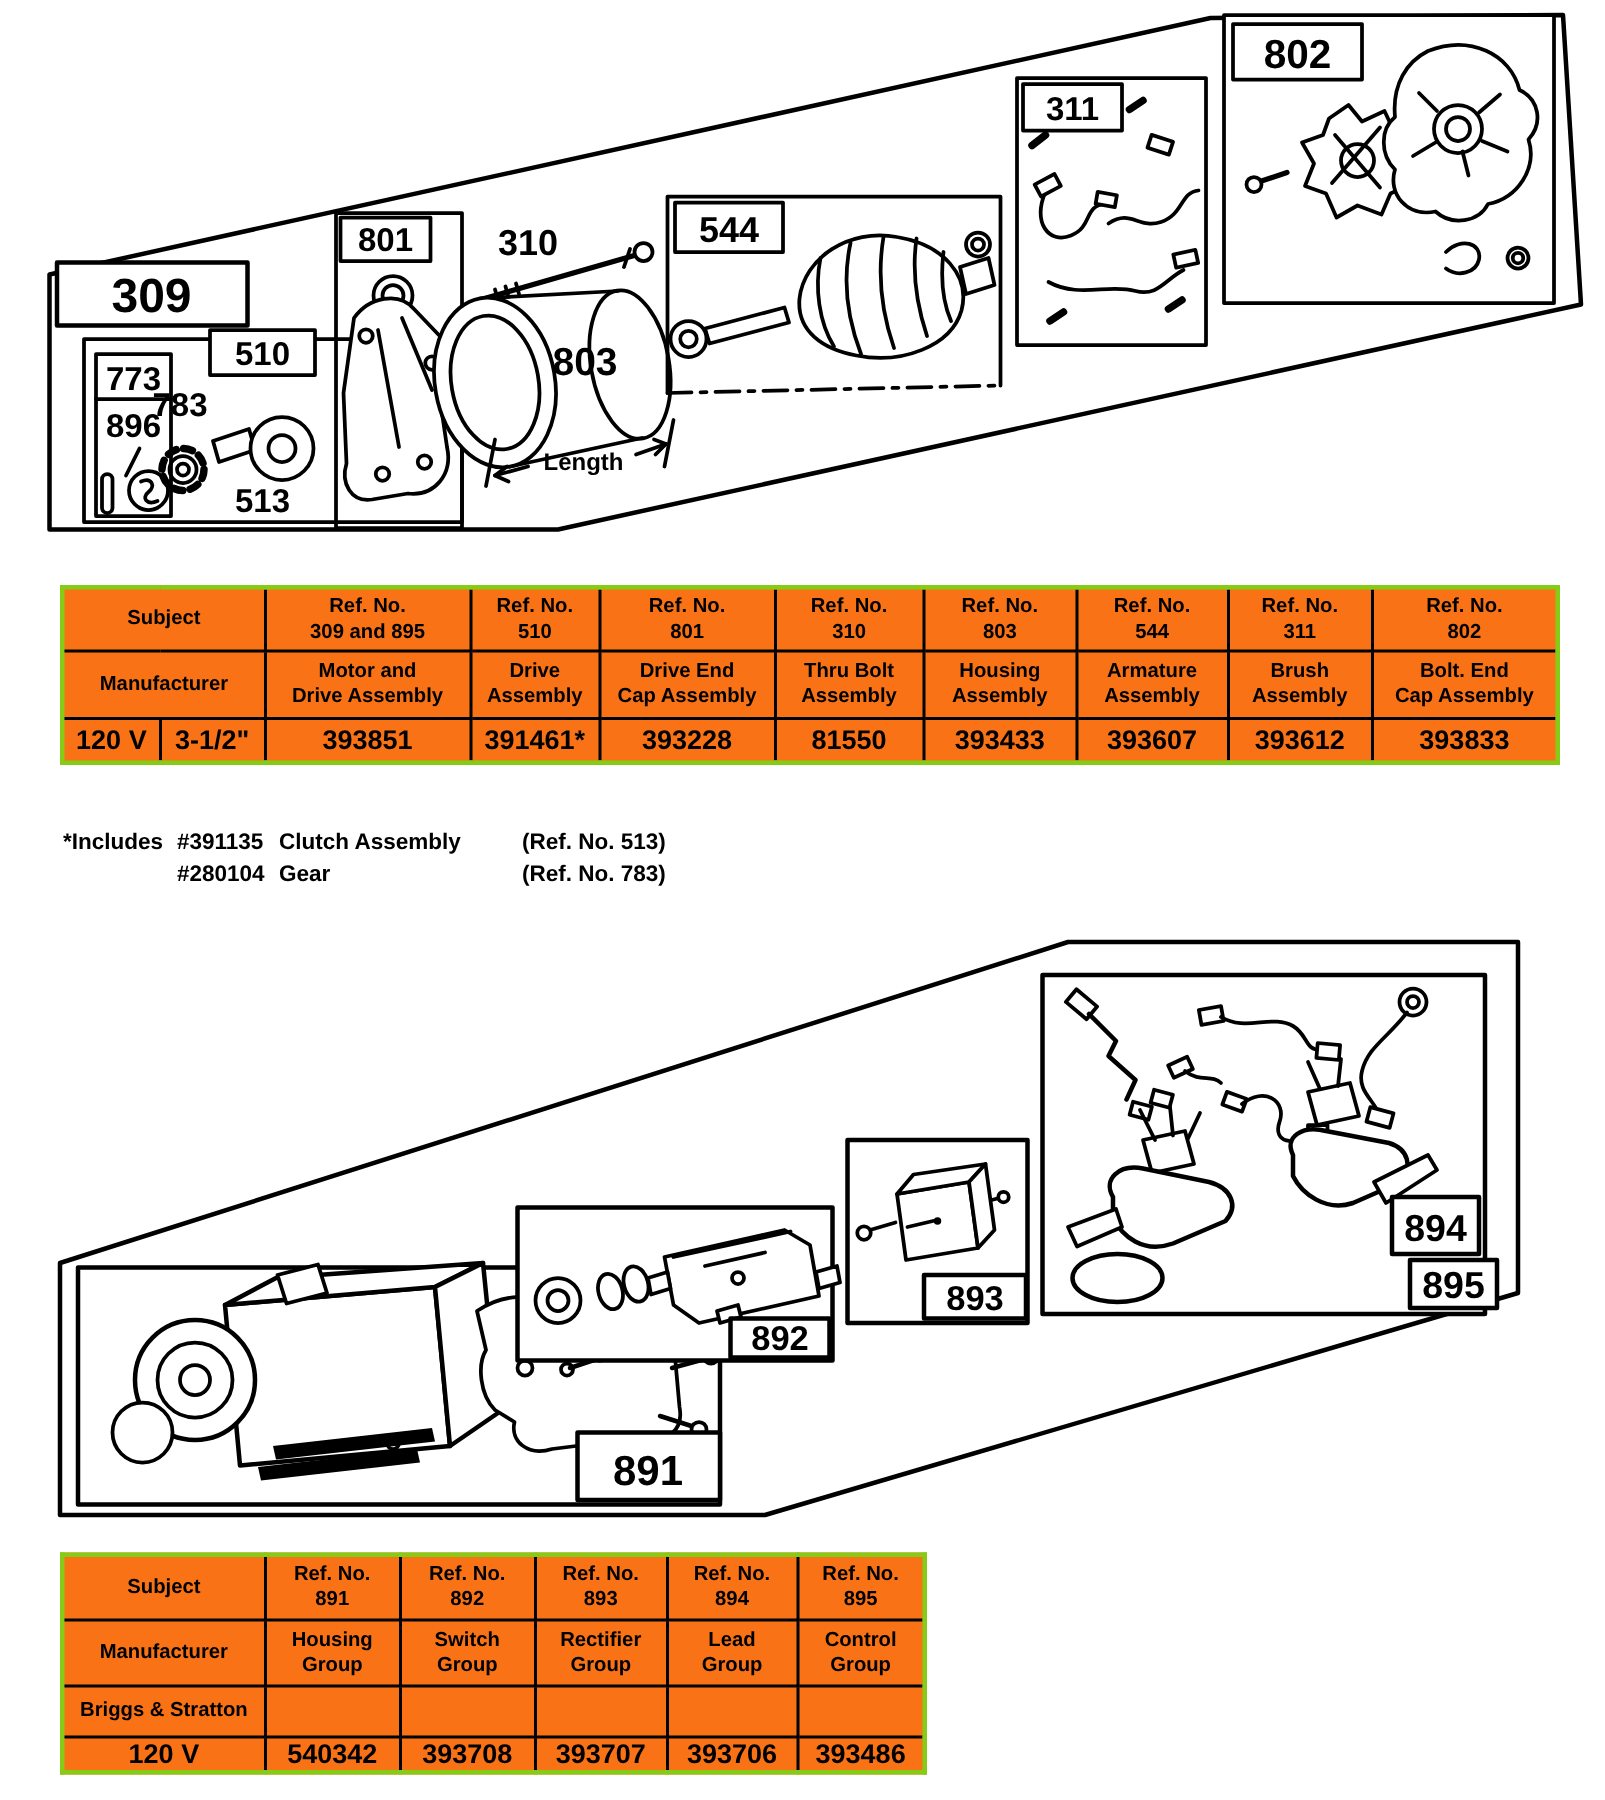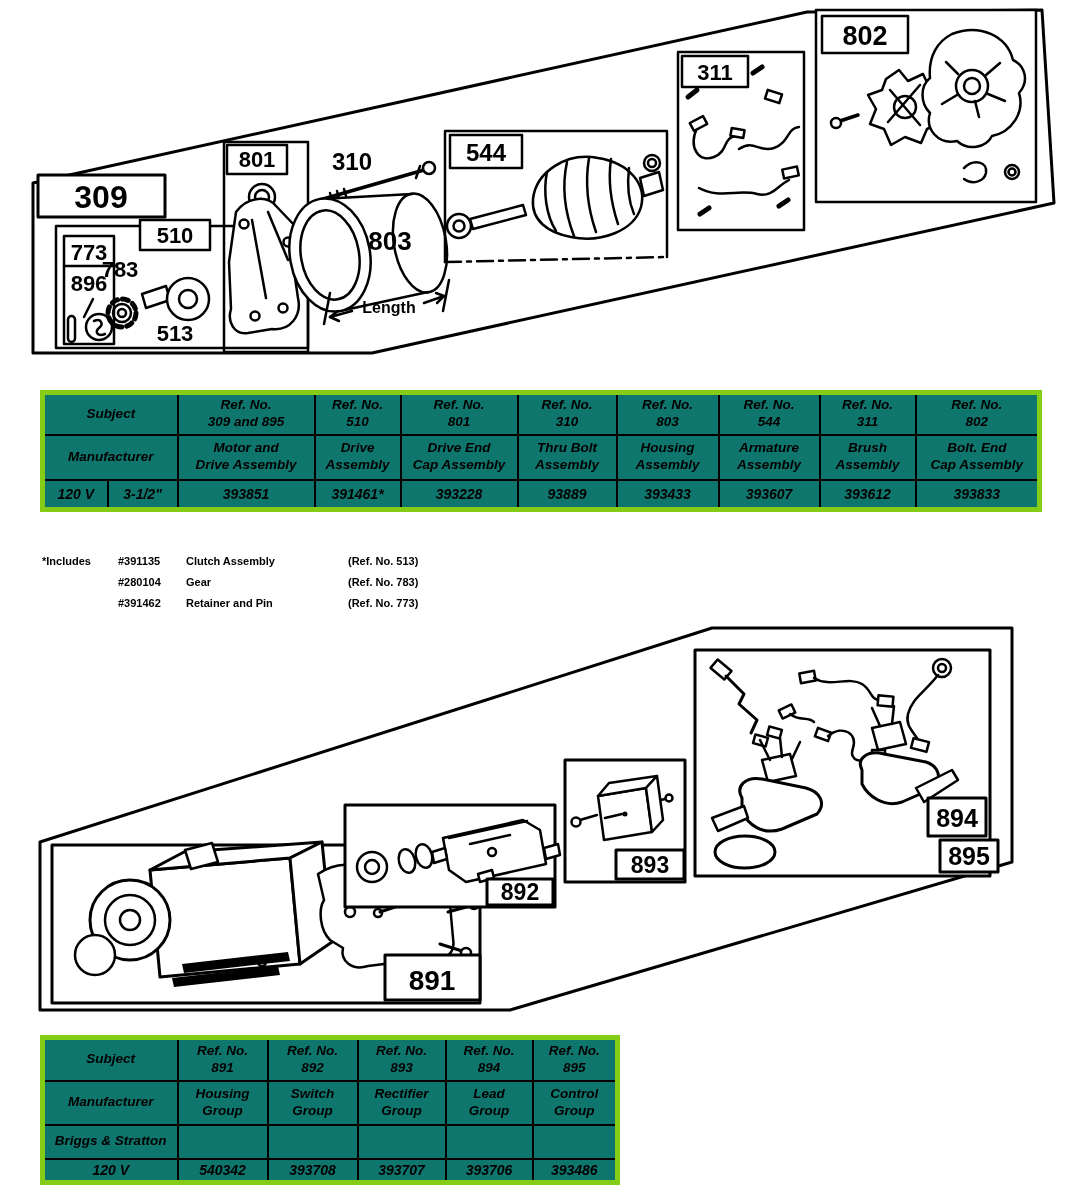--- a/index.html
+++ b/index.html
@@ -3,32 +3,32 @@
 <meta charset="utf-8">
 <style>
   html,body{margin:0;padding:0;background:#e8e8e8;}
   .page{position:relative;width:1070px;height:1200px;background:#ffffff;overflow:hidden;
         font-family:"Liberation Sans",sans-serif;color:#000;}
   svg{position:absolute;left:0;}
   .d1{top:0;}
   .d2{top:612px;}
   svg text{font-family:"Liberation Sans",sans-serif;font-weight:bold;fill:#000;stroke:none;text-anchor:middle;}
   
-  .t{border-collapse:collapse;table-layout:fixed;background:#0f766e;position:absolute;border:5px solid #84cc16;font-style:italic;}
+  .t{border-collapse:collapse;table-layout:fixed;background:#f97316;position:absolute;border:3px solid #84cc16;}
   .t td{border:2px solid #000;text-align:center;vertical-align:middle;padding:0;font-weight:bold;
         font-family:"Liberation Sans",sans-serif;color:#000;}
   .t1{left:40px;top:390px;width:997px;}
   .t2{left:40px;top:1035px;width:575px;}
   .h{font-size:13.5px;line-height:1.25;}
-  .num{font-size:14px;}
+  .num{font-size:18px;}
   .r1{height:42px;} .r2{height:45px;} .r3{height:38px;} .r4{height:30px;}
   .q1{height:43px;} .q2{height:44px;} .q3{height:34px;} .q4{height:24px;}
   .left{text-align:left;padding-left:4px;}
   
-  .fn{position:absolute;left:42px;top:551px;font-size:11px;font-weight:bold;line-height:21px;}
+  .fn{position:absolute;left:42px;top:551px;font-size:15px;font-weight:bold;line-height:21px;}
   .fn-row{display:grid;grid-template-columns:76px 68px 162px auto;}
   .fn-part{white-space:pre;}
 </style>
 </head>
 <body>
 
 <div class="page">
 
   <svg class="d1" width="1070" height="378" viewBox="0 0 1070 378">
     <g stroke="#000" fill="none" stroke-width="2.5" stroke-linejoin="round" stroke-linecap="round">
@@ -256,47 +256,41 @@
             <div>Bolt. End</div>
             <div>Cap Assembly</div>
           </td>
     </tr>
     <tr class="r4">
       <td class="num">120 V</td>
       <td class="num">3-1/2"</td>
       <td class="num">393851</td>
       <td class="num">391461*</td>
       <td class="num">393228</td>
-      <td class="num">93889</td>
+      <td class="num">81550</td>
       <td class="num">393433</td>
       <td class="num">393607</td>
       <td class="num">393612</td>
       <td class="num">393833</td>
     </tr>
   </tbody>
     </table>
 
   <div class="fn">
     <div class="fn-row">
       <span>*Includes</span>
       <span class="fn-part">#391135</span>
       <span>Clutch Assembly</span>
       <span>(Ref. No. 513)</span>
     </div>
     <div class="fn-row">
       <span></span>
       <span class="fn-part">#280104</span>
       <span>Gear</span>
       <span>(Ref. No. 783)</span>
-    </div>
-    <div class="fn-row">
-      <span></span>
-      <span class="fn-part">#391462</span>
-      <span>Retainer and Pin</span>
-      <span>(Ref. No. 773)</span>
     </div>
   </div>
 
   <svg class="d2" width="1070" height="412" viewBox="0 0 1070 412">
     <g stroke="#000" fill="none" stroke-width="2.5" stroke-linejoin="round" stroke-linecap="round">
       <polygon points="40,230 712,16 1012,16 1012,250 510,398 40,398" fill="#fff" stroke-width="3"></polygon>
 
       <g>
         <rect x="52" y="233" width="428" height="158" fill="#fff" stroke-width="3"></rect>
         <polygon points="150,258 290,246 300,352 160,365" fill="#fff" stroke-width="3"></polygon>

